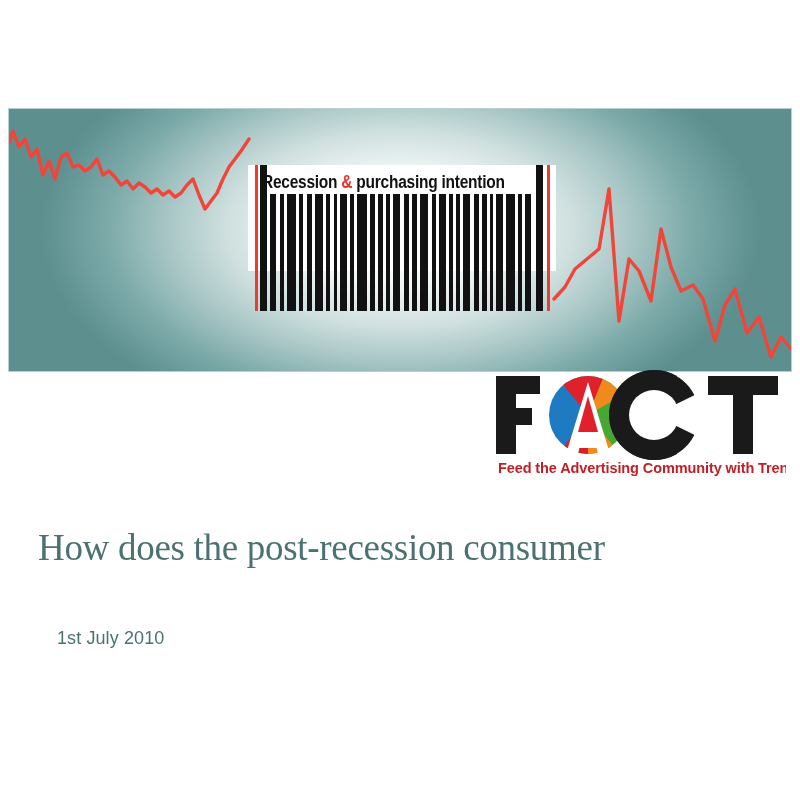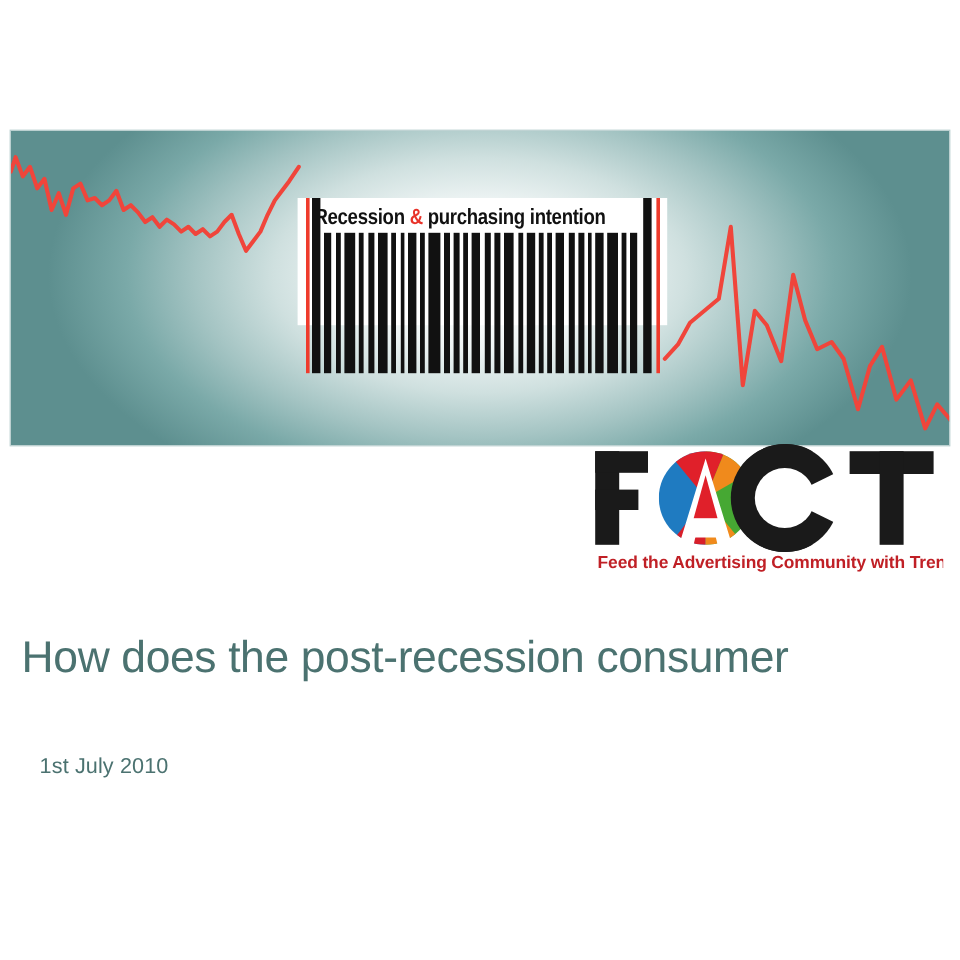--- a/index.html
+++ b/index.html
@@ -133,25 +133,25 @@
     left: 494px;
     top: 370px;
     width: 292px;
     height: 108px;
   }
   .logo-svg { display: block; width: 292px; height: 108px; }
 
   
   .title {
     position: absolute;
-    left: 18px;
+    left: 38px;
     top: 524px;
     width: 720px;
     color: #4b7270;
-    font-family: Liberation Sans, sans-serif;
+    font-family: Liberation Serif, serif;
     font-size: 37px;
     font-weight: 400;
     line-height: 48px;
     letter-spacing: -0.3px;
   }
   .title-line { display: block; }
 
   .date {
     position: absolute;
     left: 33px;
@@ -278,15 +278,15 @@
       </g>
 
       <text x="4" y="103" font-family="Liberation Sans, sans-serif" font-size="14.5" font-weight="600" fill="#c02026" letter-spacing="-0.1">Feed the Advertising Community with Trends</text>
     </svg>
   </div>
 
   <div class="title" style="color: rgb(75, 114, 112);">
     <span class="title-line">How does the post-recession consumer</span>
   </div>
 
-  <div class="date" style="color: rgb(75, 114, 112);">1st July 2010</div>
+  <div class="date" style="color: rgb(75, 114, 112); margin-left: 24px;">1st July 2010</div>
 
 </div>
 
 </body></html>

